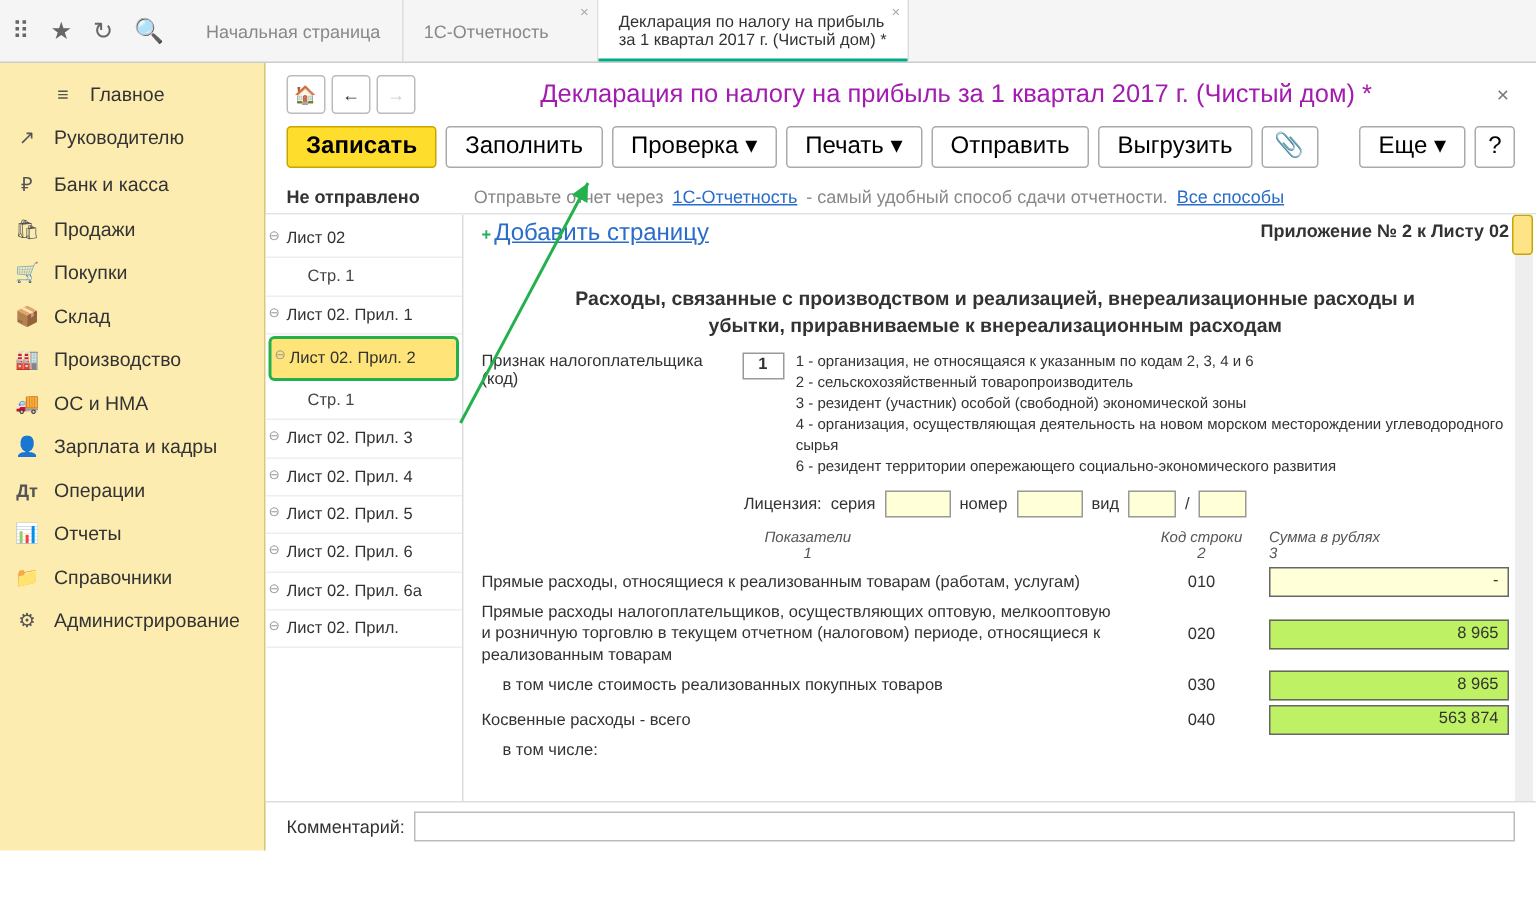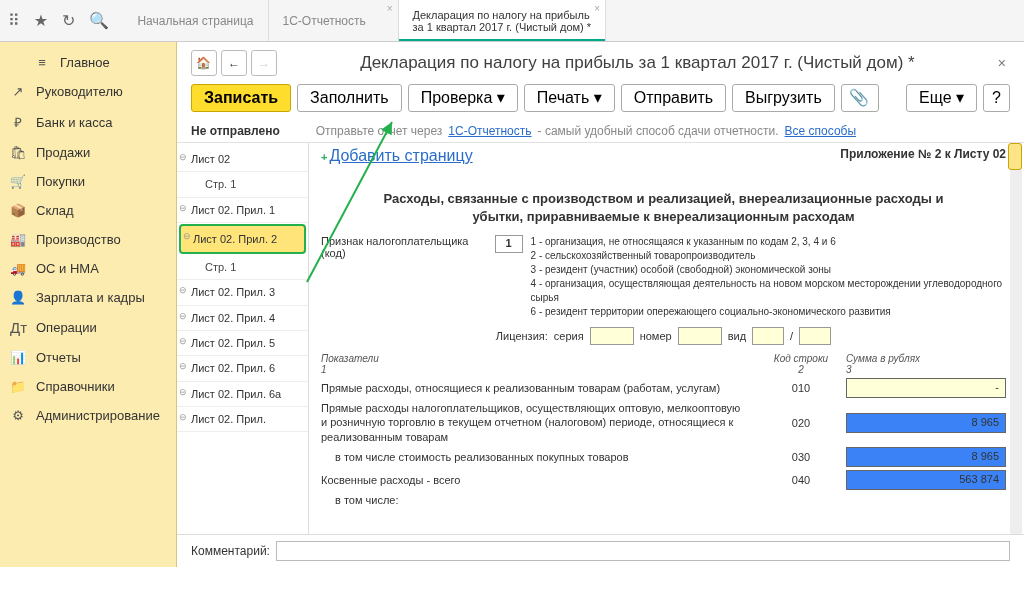--- a/index.html
+++ b/index.html
@@ -12,21 +12,21 @@
 .tab.active { background: #fff; color: #333; }
 .tab.active::after { content: ""; position: absolute; left: 0; right: 0; bottom: 0; height: 2px; background: #0a8; }
 .tab .x { position: absolute; top: 3px; right: 5px; font-size: 10px; color: #aaa; }
 .main { display: flex; height: 525px; }
 .sidebar { width: 177px; min-width: 177px; background: #fdecb0; border-right: 1px solid #d4c87d; padding-top: 6px; }
 .sidebar .item { display: flex; align-items: center; gap: 10px; padding: 7px 10px; color: #333; cursor: pointer; font-size: 13px; }
 .sidebar .item .ic { width: 16px; text-align: center; color: #555; }
 .content { flex: 1; display: flex; flex-direction: column; position: relative; }
 .header-row { display: flex; align-items: center; padding: 8px 14px 4px; }
 .nav-btn { width: 26px; height: 26px; border: 1px solid #bbb; background: #fff; border-radius: 3px; margin-right: 4px; display: flex; align-items: center; justify-content: center; cursor: pointer; }
-.doc-title { flex: 1; text-align: center; font-size: 17px; color: #404040; }
+.doc-title { flex: 1; text-align: center; font-size: 17px; color: #a21caf; }
 .close-x { cursor: pointer; font-size: 14px; color: #777; padding: 0 4px; }
 .toolbar { display: flex; align-items: center; padding: 4px 14px 8px; gap: 6px; }
 .btn { border: 1px solid #aaa; background: #fff; border-radius: 3px; padding: 5px 12px; font-size: 16px; cursor: pointer; line-height: 1; }
 .btn.yellow { background: #ffdd2d; border-color: #c7a600; font-weight: bold; }
 .btn.hl { border: 2px solid #22b14c; border-radius: 6px; padding: 4px 11px; }
 .btn.small { padding: 5px 8px; }
 .spacer { flex: 1; }
 .status-row { padding: 4px 14px; display: flex; align-items: center; gap: 6px; border-bottom: 1px solid #e2e2e2; font-size: 12px; }
 .status-lbl { font-weight: bold; color: #333; margin-right: 30px; }
 .gray { color: #888; }
@@ -43,28 +43,28 @@
 .add-page { color: #2a6dc9; text-decoration: underline; cursor: pointer; font-size: 16px; }
 .plus { color: #27ae60; font-weight: bold; margin-right: 2px; }
 .app-title-right { float: right; font-weight: bold; font-size: 12px; }
 .form-title { text-align: center; font-weight: bold; margin: 25px 40px 10px; font-size: 13px; line-height: 1.35; }
 .row { margin: 4px 0; display: flex; align-items: flex-start; }
 .cell-input { background: #ffffd8; border: 1px solid #999; padding: 1px 4px; min-width: 28px; height: 18px; display: inline-block; text-align: center; font-size: 11px; }
 .codes-list { font-size: 10px; color: #333; line-height: 1.4; margin-left: 8px; }
 .lic-row { margin: 8px 0; display: flex; align-items: center; justify-content: center; gap: 6px; font-size: 11px; }
 .input-s { background: #ffffd8; border: 1px solid #999; height: 18px; width: 44px; }
 .cols-hdr { display: flex; font-style: italic; color: #555; font-size: 10px; margin: 6px 0 2px; }
-.ch-1 { flex: 1; }
+.ch-1 { flex: 1; text-align: center; }
 .ch-2 { width: 90px; text-align: center; }
 .ch-3 { width: 160px; text-align: left; }
 .data-row { display: flex; align-items: center; margin: 3px 0; }
 .dr-label { flex: 1; padding-right: 8px; font-size: 11px; line-height: 1.3; }
 .dr-code { width: 90px; text-align: center; font-size: 11px; }
 .dr-sum { width: 160px; }
-.sum-field { width: 100%; background: #3b82f6; border: 1px solid #666; height: 20px; text-align: right; padding: 2px 6px; font-size: 11px; }
+.sum-field { width: 100%; background: #bef264; border: 1px solid #666; height: 20px; text-align: right; padding: 2px 6px; font-size: 11px; }
 .sum-field.yellow-bg { background: #ffffd8; }
 .comment-row { border-top: 1px solid #ddd; padding: 6px 14px; display: flex; align-items: center; gap: 6px; font-size: 12px; }
 .comment-input { flex: 1; border: 1px solid #bbb; height: 20px; padding: 1px 4px; }
 svg.arrow-line { position: absolute; pointer-events: none; z-index: 50; left: 177px; top: 42px; }
 .ybar { width: 4px; background: #ffdd2d; margin-right: 10px; }
 </style>
 </head>
 <body>
 
 <div class="topbar">
@@ -123,21 +123,21 @@
       </div>
     <div class="item">
         <span class="ic">🚚</span>
         <span>ОС и НМА</span>
       </div>
     <div class="item">
         <span class="ic">👤</span>
         <span>Зарплата и кадры</span>
       </div>
     <div class="item">
-        <span class="ic" style="font-size:15px;font-weight:normal">Дт</span>
+        <span class="ic" style="font-size:12px;font-weight:bold">Дт</span>
         <span>Операции</span>
       </div>
     <div class="item">
         <span class="ic">📊</span>
         <span>Отчеты</span>
       </div>
     <div class="item">
         <span class="ic">📁</span>
         <span>Справочники</span>
       </div>

